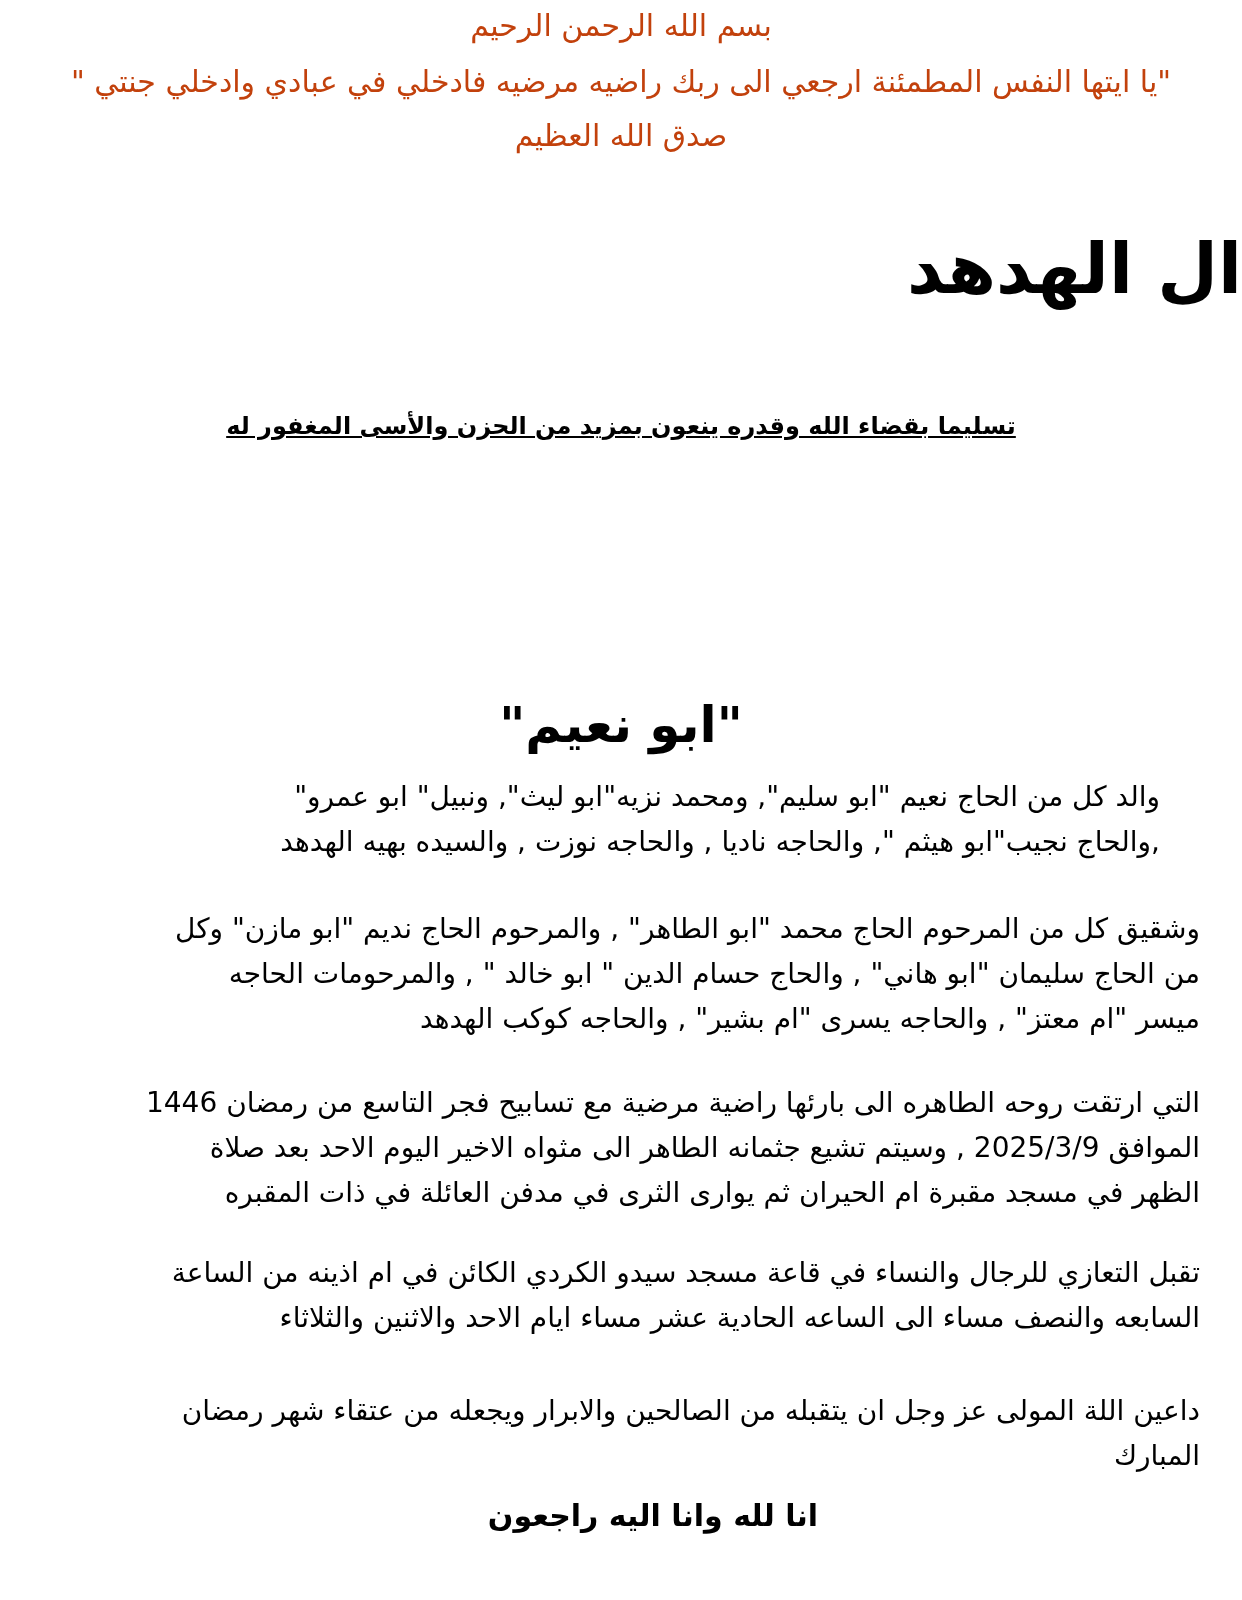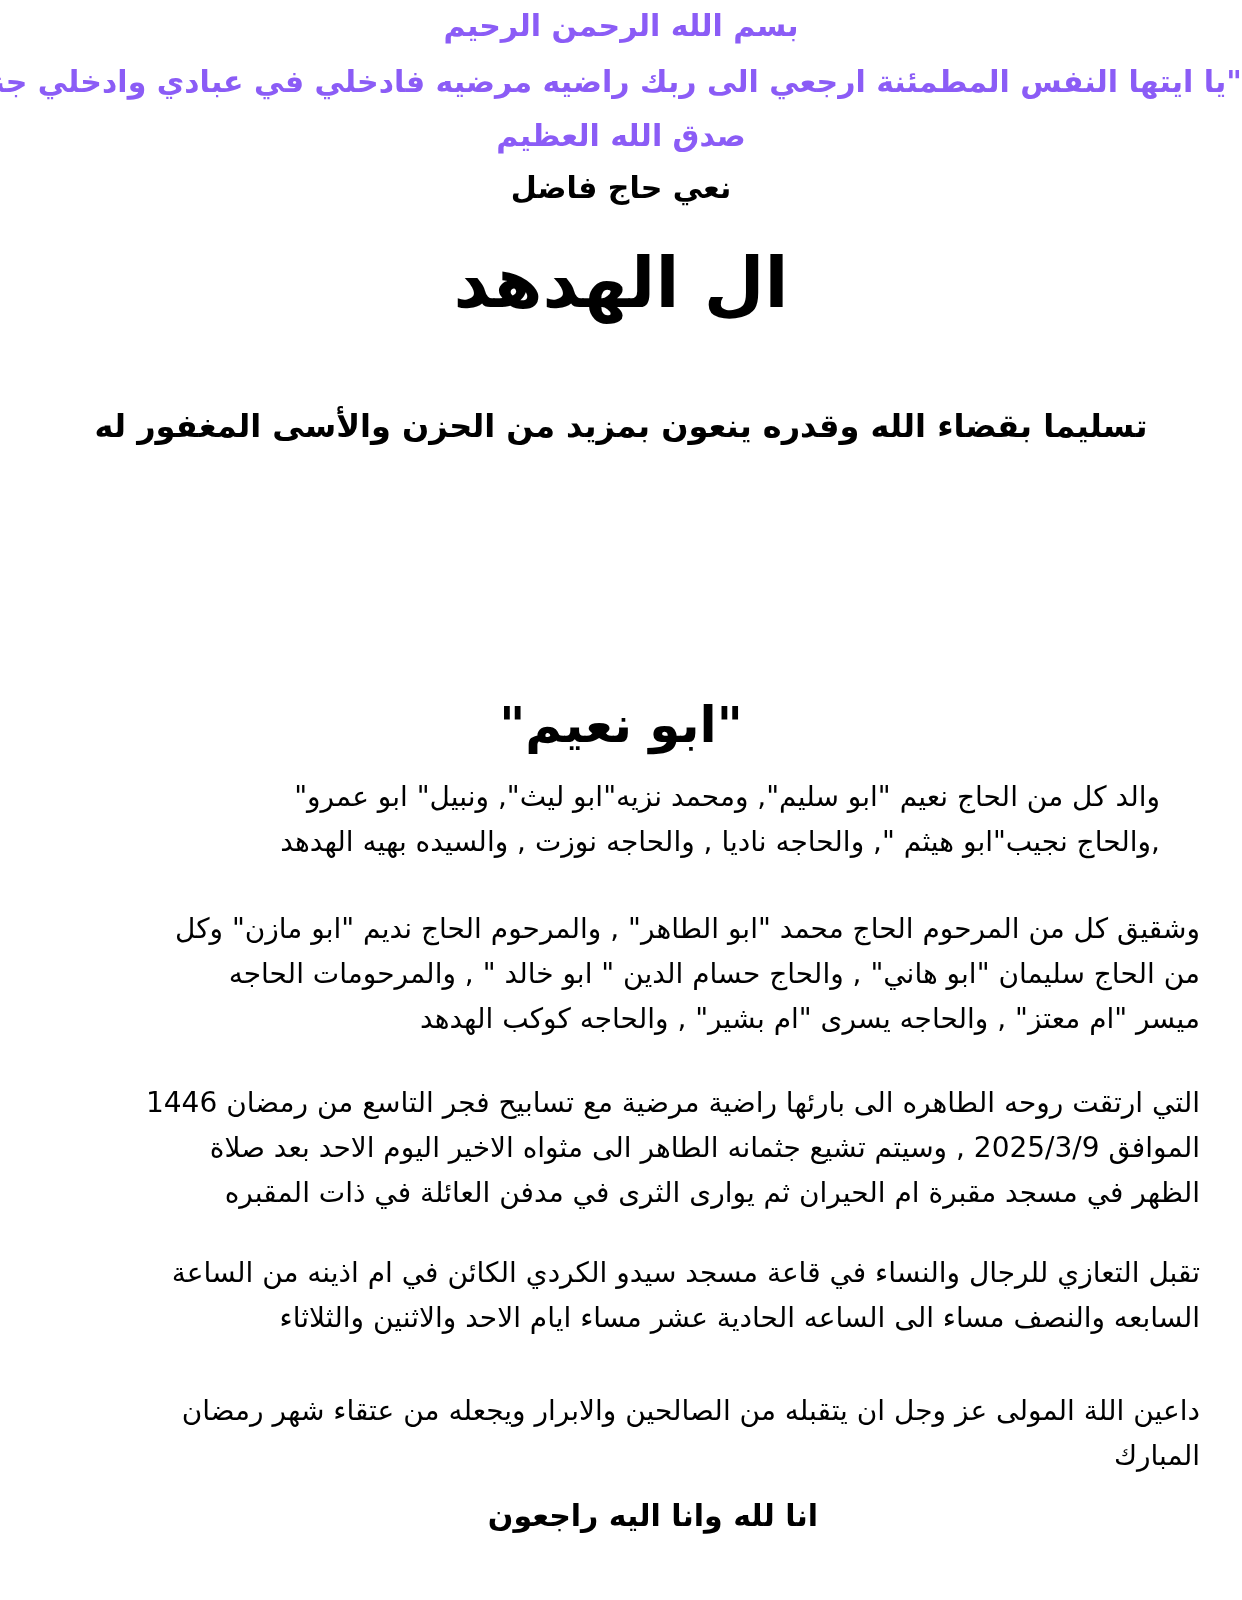--- a/index.html
+++ b/index.html
@@ -24,34 +24,34 @@
       height: 1600px;
     }
     .line {
       position: absolute;
       left: 0;
       width: 1242px;
       white-space: nowrap;
       text-align: center;
     }
     .gray {
-      color: #8b5cf6;
-      font-weight: bold;
+      color: #c2410c;
+      font-weight: normal;
     }
     .bold { font-weight: bold; }
 
     
     #basmala { top: 6px; font-size: 30px; line-height: 40px; }
     #verse { top: 62px; font-size: 30px; line-height: 40px; }
     #verse-end { top: 116px; font-size: 30px; line-height: 40px; }
 
     #obit-label { top: 166px; font-size: 30px; line-height: 44px; }
-    #family-title { top: 238px; font-size: 70px; line-height: 90px; }
+    #family-title { top: 224px; font-size: 70px; line-height: 90px; text-align: right; }
     #relatives { top: 346px; font-size: 32px; line-height: 48px; }
-    #announce { top: 402px; font-size: 32px; line-height: 48px; }
+    #announce { top: 402px; font-size: 24px; line-height: 48px; text-decoration: underline; }
     #dean { top: 470px; font-size: 52px; line-height: 70px; }
     #deceased-name { top: 570px; font-size: 74px; line-height: 96px; }
     #kunya { top: 690px; font-size: 50px; line-height: 70px; }
 
     .para {
       position: absolute;
       left: 24px;
       width: 1176px;
       font-size: 28px;
       line-height: 45px;
@@ -74,21 +74,20 @@
   </style>
 </head>
 <body>
 
 <div class="page">
 
   <div id="basmala" class="line gray">بسم الله الرحمن الرحيم</div>
   <div id="verse" class="line gray">"يا ايتها النفس المطمئنة ارجعي الى ربك راضيه مرضيه فادخلي في عبادي وادخلي جنتي "</div>
   <div id="verse-end" class="line gray">صدق الله العظيم</div>
 
-  <div id="obit-label" class="line bold">نعي حاج فاضل</div>
   <div id="family-title" class="line bold">ال الهدهد</div>
   <div id="announce" class="line bold">تسليما بقضاء الله وقدره ينعون  بمزيد من الحزن والأسى المغفور له</div>
   <div id="kunya" class="line bold">"ابو نعيم"</div>
 
   <div id="children" class="para">
     <span class="pl">والد كل من الحاج نعيم "ابو سليم", ومحمد نزيه"ابو ليث", ونبيل" ابو عمرو"</span>
     <span class="pl">,والحاج نجيب"ابو هيثم ", والحاجه ناديا , والحاجه نوزت , والسيده بهيه الهدهد</span>
   </div>
 
   <div id="siblings" class="para">

